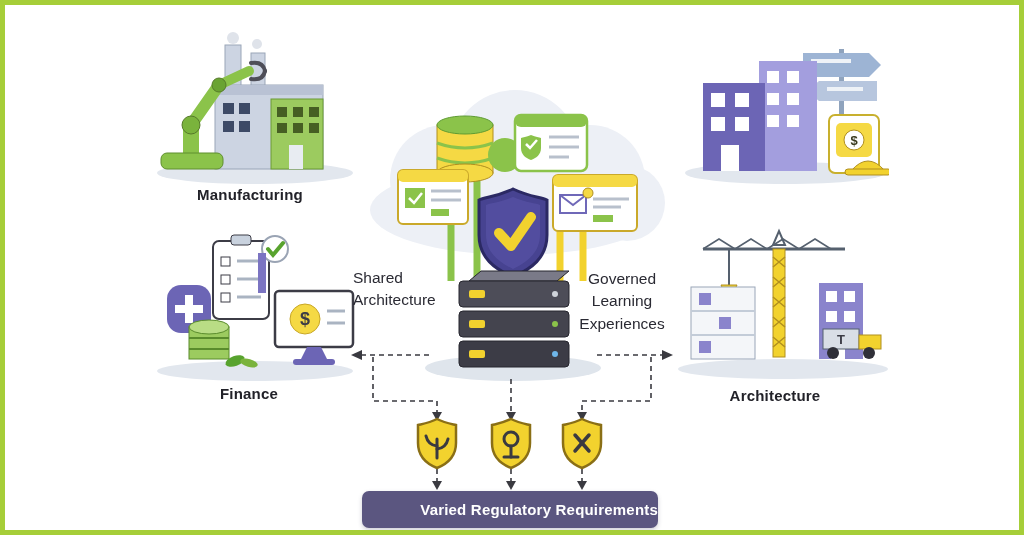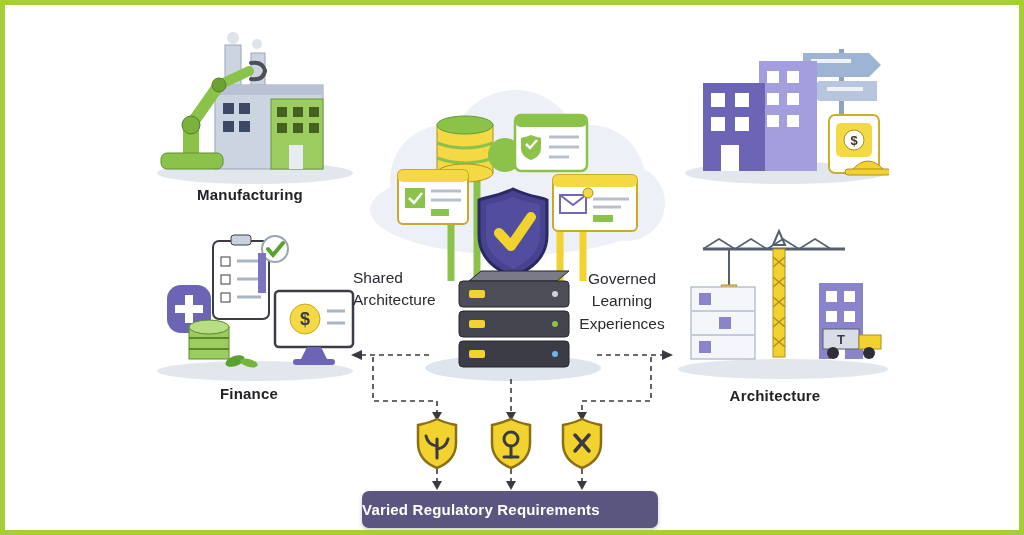--- a/index.html
+++ b/index.html
@@ -12,21 +12,21 @@
   .industry-label{
     position:absolute;width:200px;text-align:center;
     font-size:15px;font-weight:700;color:#222229;letter-spacing:.2px;
   }
   .center-label{
     position:absolute;font-size:15.5px;font-weight:400;color:#2a2a33;
     line-height:1.45;white-space:pre-line;
   }
   .banner{
     position:absolute;left:357px;top:486px;width:296px;height:37px;
-    background:#5b5680;border-radius:7px;display:flex;align-items:center;justify-content:flex-start;
+    background:#5b5680;border-radius:7px;display:flex;align-items:center;justify-content:flex-end;
     box-shadow:0 2px 4px rgba(60,60,90,.25);
   }
   .banner span{color:#ffffff;font-size:15px;font-weight:700;letter-spacing:.2px;}
   svg{display:block;}
 </style>
 </head>
 <body>
 
 <div id="canvas">
 

